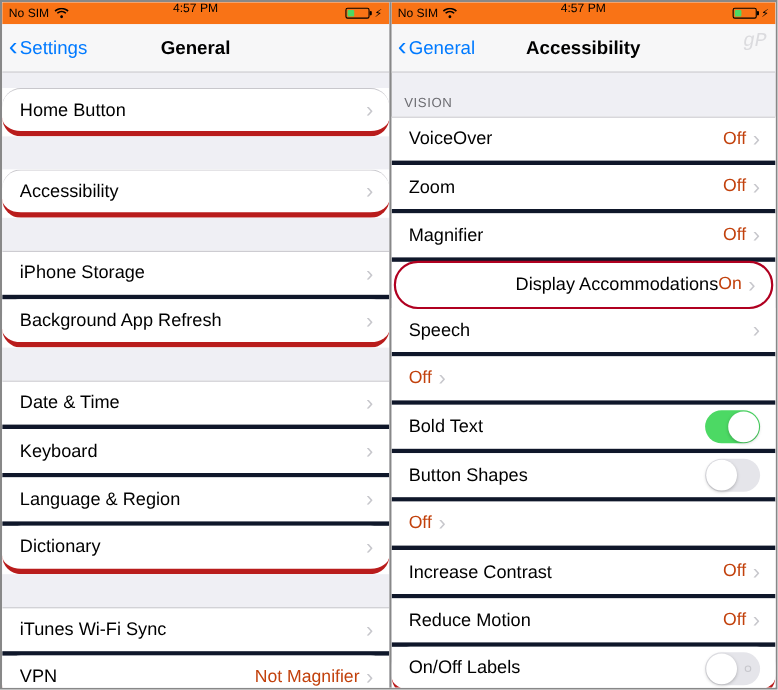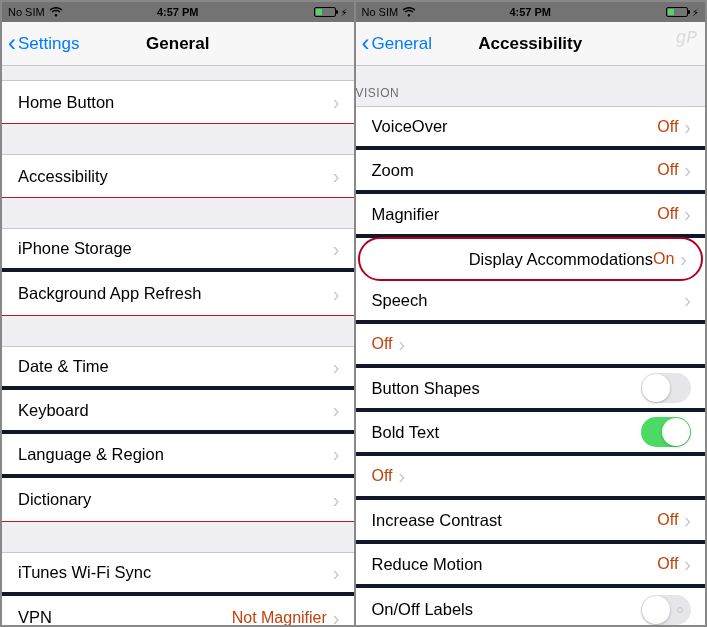--- a/index.html
+++ b/index.html
@@ -19,29 +19,28 @@
   .pane {
     flex: 1 1 50%;
     position: relative;
     background: #efeff4;
     overflow: hidden;
   }
   .pane + .pane { border-left: 2px solid #888; }
   
   .statusbar {
     height: 20px;
-    background: #737373;
+    background: #f97316;
     display: flex;
-    align-items: center;
     font-size: 11px;
     padding: 0 6px;
     position: relative;
   }
   .statusbar .carrier { font-weight: 500; display:flex; align-items:center; gap:4px; }
-  .statusbar .time { position:absolute; left:0; right:0; text-align:center; font-weight:700; }
+  .statusbar .time { position:absolute; left:0; right:0; text-align:center; font-weight:400; }
   .statusbar .right { margin-left:auto; display:flex; align-items:center; gap:4px; }
   .wifi-icon svg { display:block; }
   .battery {
     width: 22px; height: 10px; border:1px solid #000; border-radius:2px; position:relative;
   }
   .battery::after { content:''; position:absolute; right:-3px; top:2px; width:2px; height:4px; background:#000; border-radius:1px; }
   .battery .fill { position:absolute; left:1px; top:1px; bottom:1px; width:30%; background:#4cd964; border-radius:1px; }
   .bolt { font-size:10px; }
   
   .navheader {
@@ -59,38 +58,38 @@
     gap:2px;
   }
   .navheader .back .chev { font-size:24px; line-height:1; font-weight:300; margin-top:-2px;}
   .navheader .title {
     position:absolute; left:0; right:0; text-align:center;
     font-size:17px; font-weight:600; color:#000;
   }
   
   .group-header {
     font-size:12px; color:#6d6d72; letter-spacing:0.5px;
-    padding: 20px 16px 6px 0;
+    padding: 20px 16px 6px 12px;
     text-transform: uppercase;
   }
   .spacer-sm { height: 14px; }
   .spacer-md { height: 30px; }
   .list { background:#fff; }
   .row {
     height: 44px;
     display:flex; align-items:center;
     padding: 0 14px 0 16px;
     border-bottom: 4px solid #0f172a;
     font-size:16.5px;
     color:#000;
     position:relative;
     background:#fff;
   }
   .row.first { border-top: 1px solid #c8c7cc; }
-  .row.lastg { border-bottom: 1px solid #b91c1c; }
+  .row.lastg { border-bottom: 5px solid #b91c1c; border-radius: 17px; }
   .row .label { flex: 1 1 auto; white-space:nowrap; overflow:hidden; text-overflow:ellipsis; }
   .row .value { color:#c2410c; font-size:16px; margin-right:6px; }
   .row .chev-right { color:#c7c7cc; font-size:20px; line-height:1; font-weight:300; }
   .row.highlight {
     border: 2px solid #b00020;
     border-radius: 22px;
     margin: -1px 2px;
     padding-left:14px;
     z-index:2;
     text-align:right;
@@ -255,28 +254,28 @@
       </div>
       <div class="row">
         <span class="label">Speech</span>
         <span class="chev-right">›</span>
       </div>
       <div class="row">
         <span class="value">Off</span>
         <span class="chev-right">›</span>
       </div>
       <div class="row">
+        <span class="label">Bold Text</span>
+        <span class="switch on">
+            <span class="knob"></span>
+          </span>
+      </div>
+      <div class="row">
         <span class="label">Button Shapes</span>
         <span class="switch">
-            <span class="knob"></span>
-          </span>
-      </div>
-      <div class="row">
-        <span class="label">Bold Text</span>
-        <span class="switch on">
             <span class="knob"></span>
           </span>
       </div>
       <div class="row">
         <span class="value">Off</span>
         <span class="chev-right">›</span>
       </div>
       <div class="row">
         <span class="label">Increase Contrast</span>
         <span class="value">Off</span>

